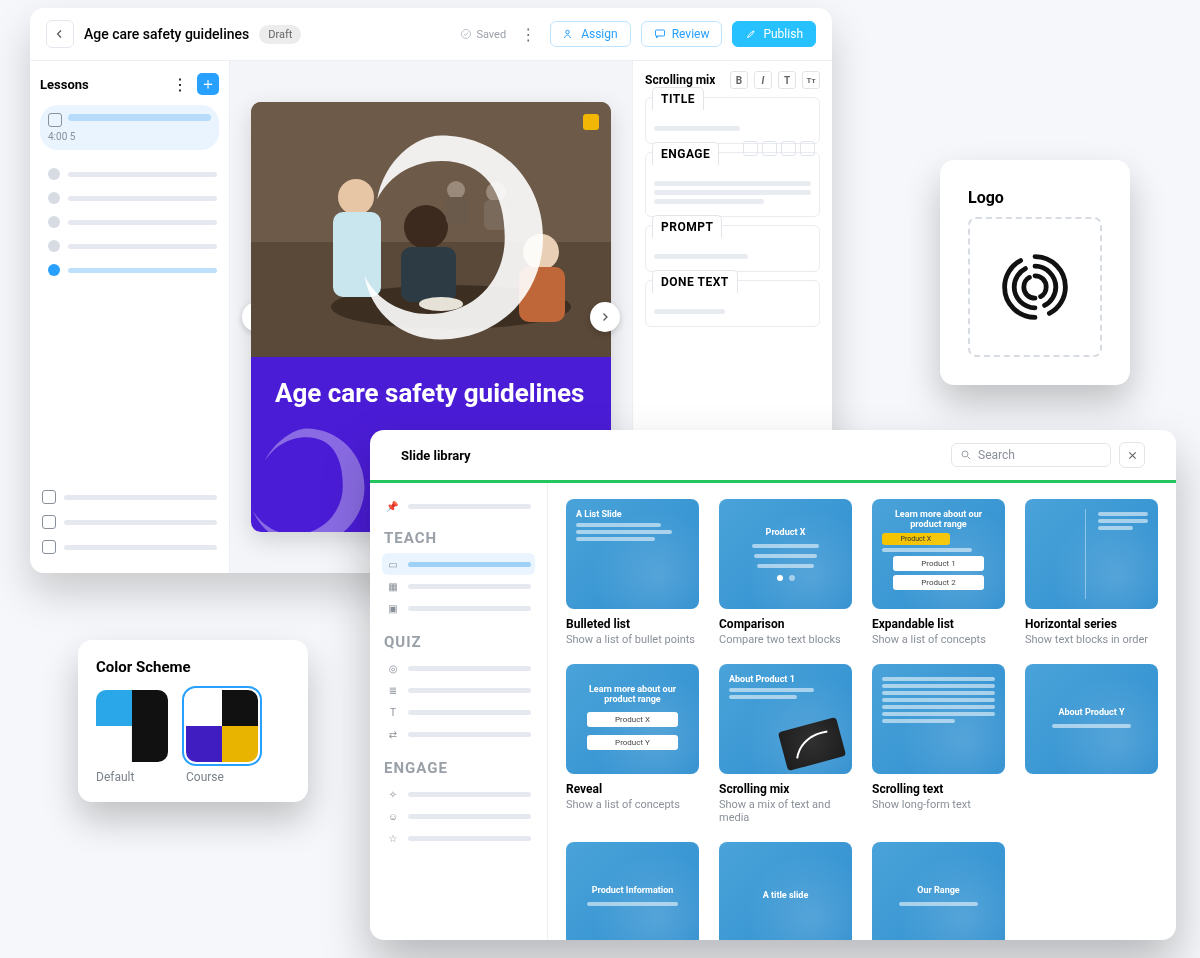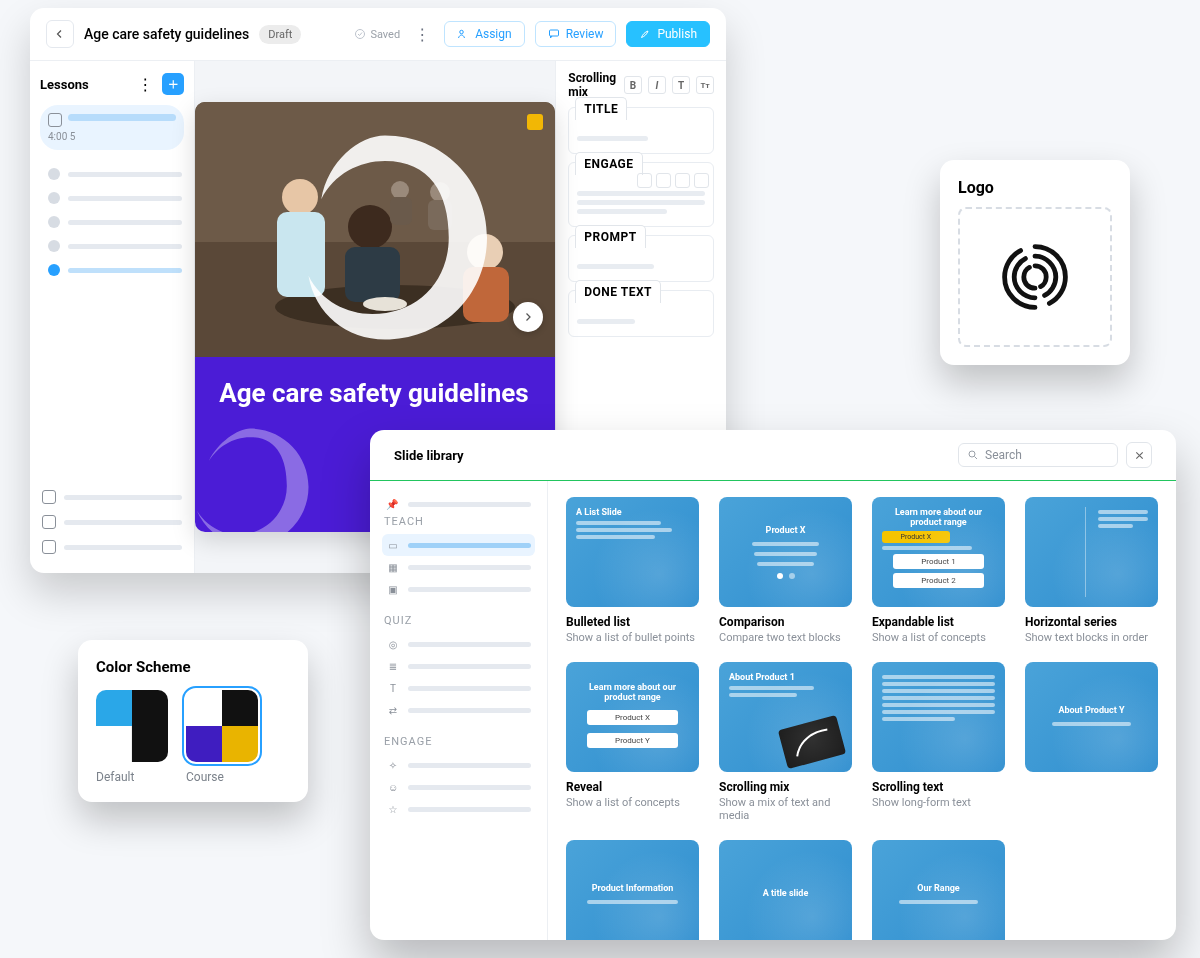--- a/index.html
+++ b/index.html
@@ -1,20 +1,20 @@
 <!DOCTYPE html>
 <html><head>
 <meta charset="utf-8">
 <style>
   * { box-sizing: border-box; margin: 0; padding: 0; font-family: -apple-system, BlinkMacSystemFont, "Segoe UI", Roboto, sans-serif; }
   body { background: #f5f7fa; width: 1200px; height: 958px; position: relative; overflow: hidden; }
 
   
   .editor {
-    position: absolute; left: 30px; top: 8px; width: 696px; height: 565px;
+    position: absolute; left: 30px; top: 8px; width: 802px; height: 565px;
     background: #fff; border-radius: 14px; box-shadow: 0 20px 40px rgba(0,0,0,.18);
     display: flex; flex-direction: column; overflow: hidden;
   }
   .editor-top {
     display: flex; align-items: center; gap: 10px; padding: 12px 16px;
     border-bottom: 1px solid #eceff3;
   }
   .back-btn { width: 28px; height: 28px; display:flex;align-items:center;justify-content:center;border:1px solid #e4e8ee;border-radius:6px;cursor:pointer;}
   .doc-title { font-size: 14px; font-weight: 500; }
   .status-pill { background:#ececec;color:#666;font-size:11px;padding:3px 9px;border-radius:10px; }
@@ -71,45 +71,45 @@
   .fmt-row{display:flex;gap:6px;}
   .fmt{width:18px;height:18px;border:1px solid #e1e5ea;border-radius:3px;display:flex;align-items:center;justify-content:center;font-size:10px;color:#666;font-weight:700;}
   .panel{border:1px solid #e8ecf1;border-radius:6px;margin:8px 0;}
   .panel .tab{display:inline-block;border:1px solid #e1e5ea;border-bottom:none;border-radius:5px 5px 0 0;background:#fff;padding:4px 8px;font-size:12px;font-weight:700;letter-spacing:.5px;margin:-1px 0 0 6px;transform:translateY(-10px);}
   .panel .body{padding:2px 8px 8px;}
   .grey-line{height:5px;background:#e8ecf1;border-radius:3px;margin:4px 0;}
   .content-tools{float:right;display:flex;gap:4px;transform:translateY(-12px);margin-right:4px;}
   .tool{width:15px;height:15px;border:1px solid #e1e5ea;border-radius:3px;}
 
   
-  .logo-card{position:absolute;right:70px;top:160px;width:190px;background:#fff;border-radius:14px;box-shadow:0 18px 36px rgba(0,0,0,.22);padding:18px;}
+  .logo-card{position:absolute;right:70px;top:160px;width:190px;background:#fff;border-radius:14px;box-shadow:0 18px 36px rgba(0,0,0,.22);padding:28px;}
   .logo-card h4{font-size:16px;margin-bottom:10px;}
   .logo-frame{border:2px dashed #d7dce3;border-radius:8px;height:140px;display:flex;align-items:center;justify-content:center;}
   .logo-frame svg{width:80px;height:80px;}
 
   
   .scheme-card{position:absolute;left:78px;top:640px;width:230px;background:#fff;border-radius:14px;box-shadow:0 18px 36px rgba(0,0,0,.22);padding:18px;}
   .scheme-card h4{font-size:15px;margin-bottom:14px;}
   .swatches{display:flex;gap:18px;}
   .sw-col{text-align:left;}
   .sw{width:72px;height:72px;border-radius:10px;display:grid;grid-template-columns:1fr 1fr;grid-template-rows:1fr 1fr;overflow:hidden;}
   .sw.sel{outline:2.5px solid #27a0ff;outline-offset:2px;}
   .sw div{}
   .sw-label{font-size:12px;color:#7b828b;margin-top:8px;}
 
   
   .library{position:absolute;left:370px;top:430px;right:24px;height:510px;background:#fff;border-radius:14px;box-shadow:0 24px 48px rgba(0,0,0,.25);display:flex;flex-direction:column;overflow:hidden;}
-  .lib-top{display:flex;align-items:center;padding:12px 24px;border-bottom:1px solid #22c55e;}
+  .lib-top{display:flex;align-items:center;padding:12px 31px;border-bottom:3px solid #22c55e;}
   .lib-top h4{font-size:13px;flex:1;}
   .search-box{display:flex;align-items:center;gap:6px;border:1px solid #e1e5ea;border-radius:6px;padding:4px 8px;font-size:12px;color:#8a9099;width:160px;}
   .close-x{width:26px;height:26px;border:1px solid #e1e5ea;border-radius:6px;display:flex;align-items:center;justify-content:center;margin-left:8px;cursor:pointer;}
   .lib-body{flex:1;display:flex;min-height:0;}
   .lib-side{width:178px;border-right:1px solid #eceff3;padding:12px 12px;overflow:auto;font-size:10px;}
   .lib-group{margin-bottom:14px;}
-  .lib-group h6{font-size:11px;letter-spacing:1px;color:#9aa0a8;margin:0 0 6px 2px;font-weight:400;}
+  .lib-group h6{font-size:15px;letter-spacing:1px;color:#9aa0a8;margin:12px 0 6px 2px;font-weight:700;}
   .lib-row{display:flex;align-items:center;gap:8px;padding:4px 4px;border-radius:6px;}
   .lib-row .ln{flex:1;height:5px;background:#e5e9ef;border-radius:3px;}
   .lib-row.active{background:#e9f4ff;}
   .lib-row.active .ln{background:#9fd1f8;}
   .lib-ico{width:14px;height:14px;color:#8a9099;display:flex;align-items:center;justify-content:center;}
   .lib-grid{flex:1;overflow:auto;padding:16px 18px;}
   .cards{display:grid;grid-template-columns:repeat(4,1fr);gap:18px 20px;}
   .tmpl{}
   .thumb{height:110px;border-radius:8px;background:linear-gradient(135deg,#4aa3d9,#2f8ecf);position:relative;overflow:hidden;color:#fff;font-size:8px;padding:10px;}
   .thumb::after{content:"";position:absolute;inset:0;background:radial-gradient(circle at 70% 70%, rgba(255,255,255,.15), transparent 55%);}

